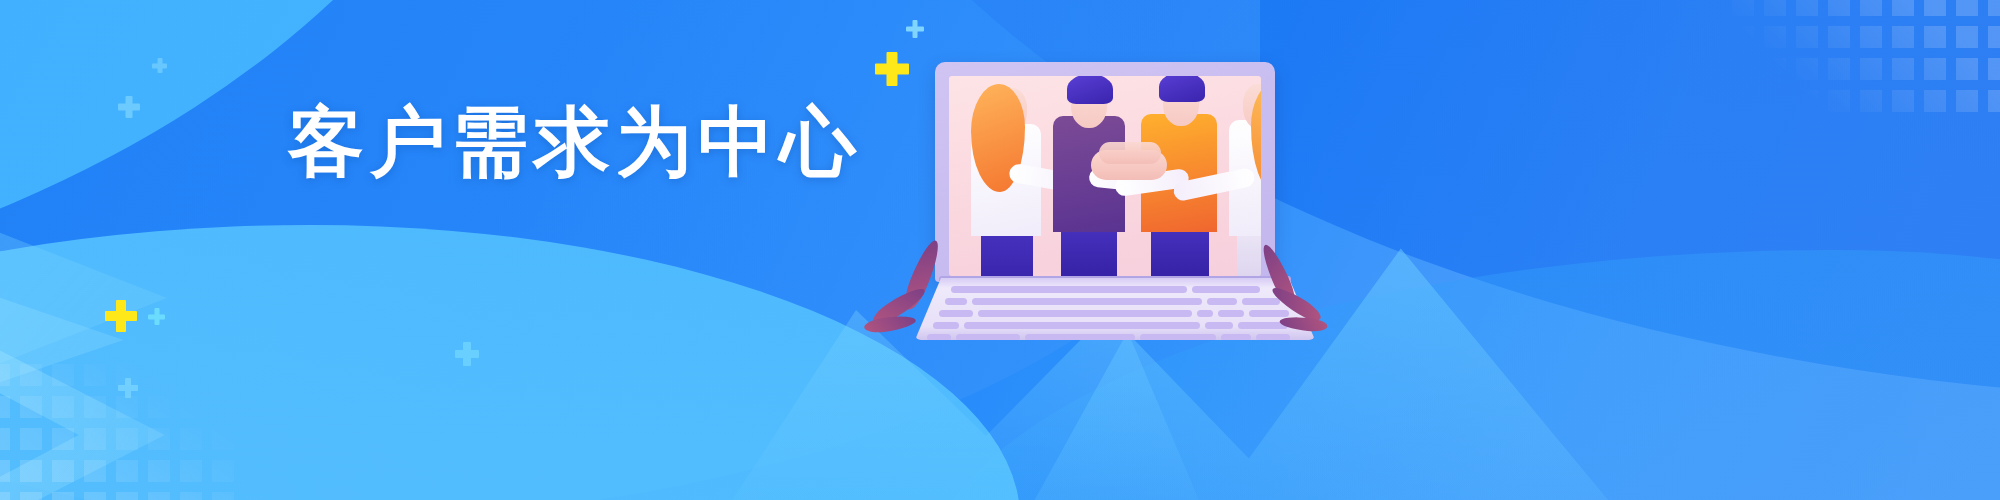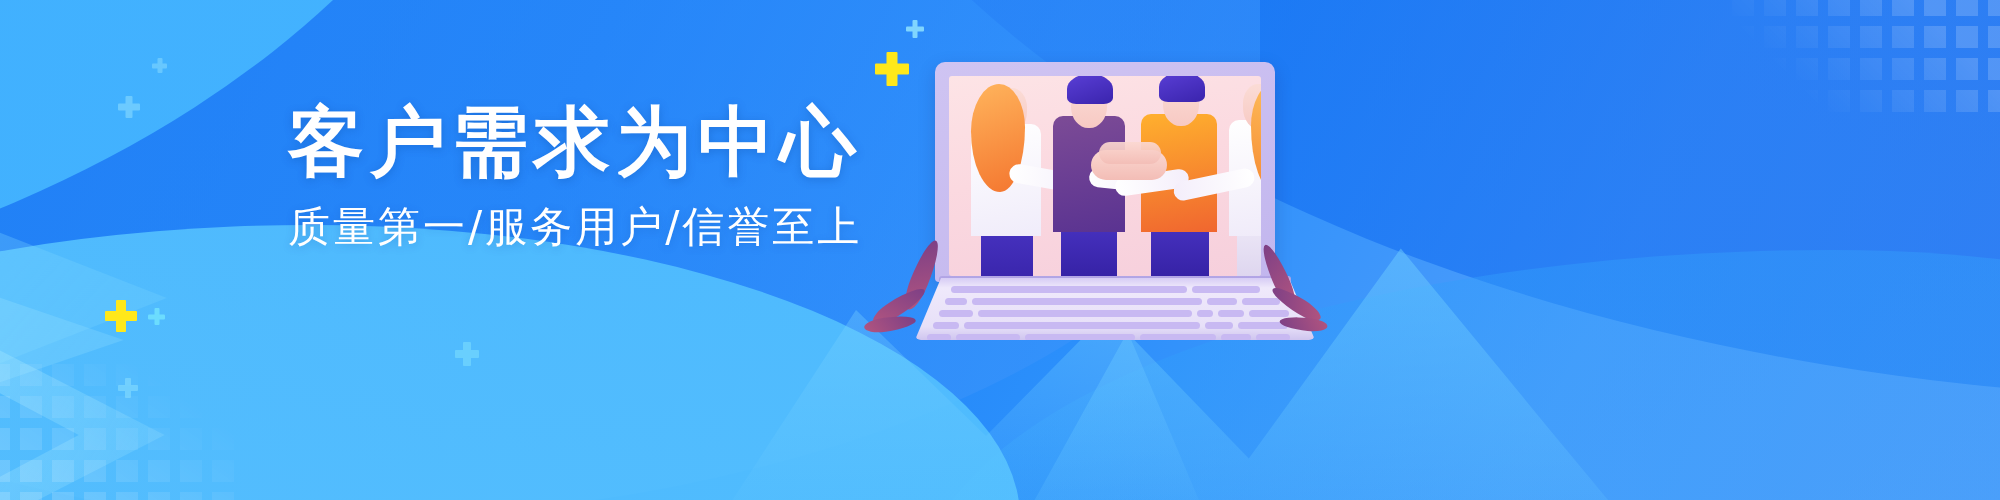--- a/index.html
+++ b/index.html
@@ -246,21 +246,20 @@
   <div class="plus" style="left:906px;top:20px;width:18px;height:18px;--t:5px;color:#8fe3ff;opacity:.85;"></div>
   <div class="plus" style="left:105px;top:300px;width:32px;height:32px;--t:10px;color:#ffe81a;"></div>
   <div class="plus" style="left:148px;top:308px;width:17px;height:17px;--t:5px;color:#6fe0ff;opacity:.9;"></div>
   <div class="plus" style="left:118px;top:96px;width:22px;height:22px;--t:7px;color:#9fe9ff;opacity:.45;"></div>
   <div class="plus" style="left:152px;top:58px;width:15px;height:15px;--t:5px;color:#9fe9ff;opacity:.4;"></div>
   <div class="plus" style="left:118px;top:378px;width:20px;height:20px;--t:6px;color:#8fe3ff;opacity:.5;"></div>
   <div class="plus" style="left:455px;top:342px;width:24px;height:24px;--t:8px;color:#7fe0ff;opacity:.55;"></div>
 
   <div id="text-block">
     <div id="headline">客户需求为中心</div>
-    <div id="subheadline">质量第一/服务用户/信誉至上</div>
   </div>
 
   <div id="laptop">
 
     <div id="laptop-lid">
       <div id="laptop-screen">
 
         <div class="person" style="left:8px;width:96px;height:192px;">
           <div class="legs" style="left:24px;bottom:0;width:52px;height:60px;background:linear-gradient(180deg,#4a35c4,#3a26ad);"></div>
           <div class="body" style="left:14px;bottom:40px;width:70px;height:112px;background:linear-gradient(170deg,#ffffff,#f0ecfa);"></div>

